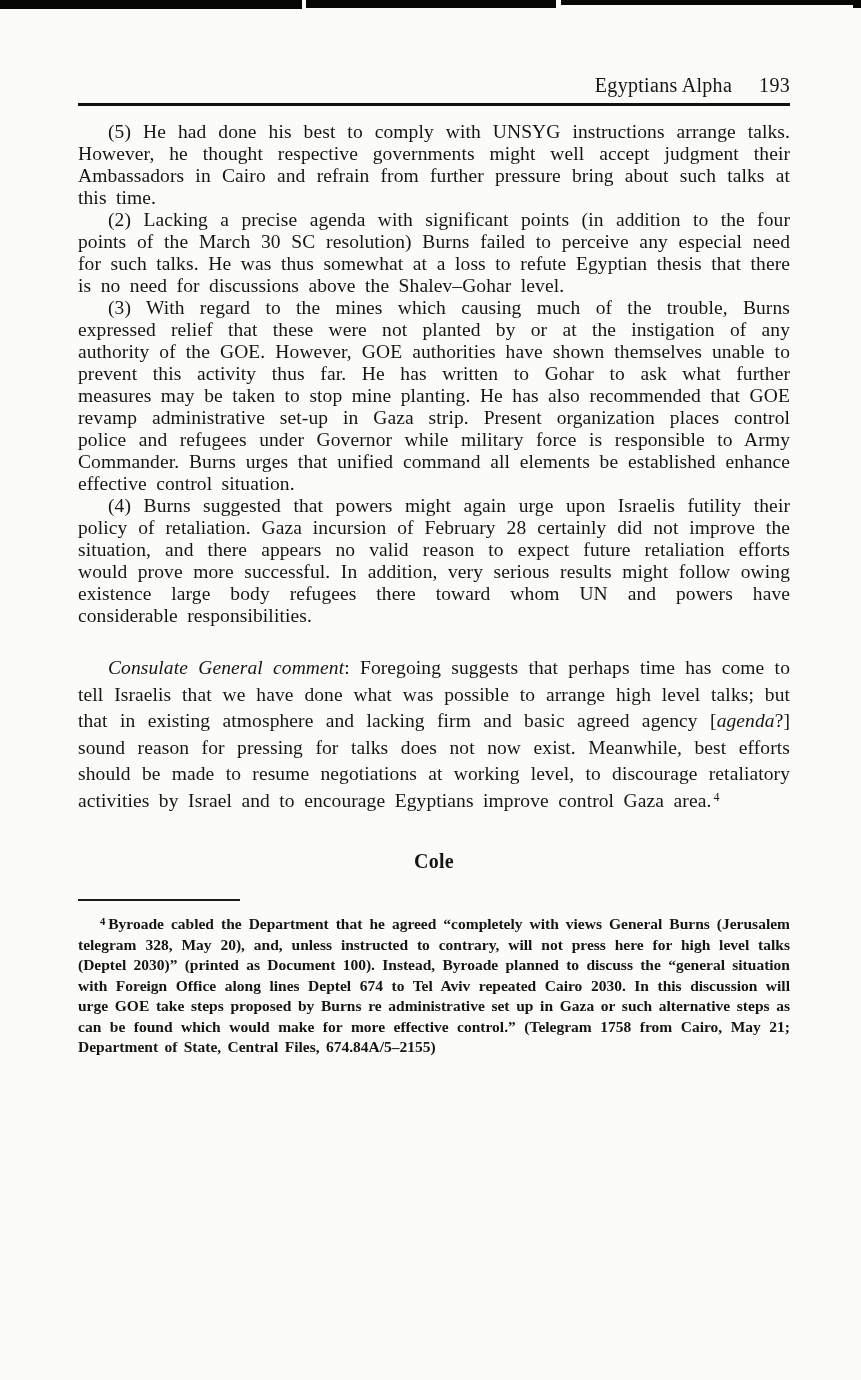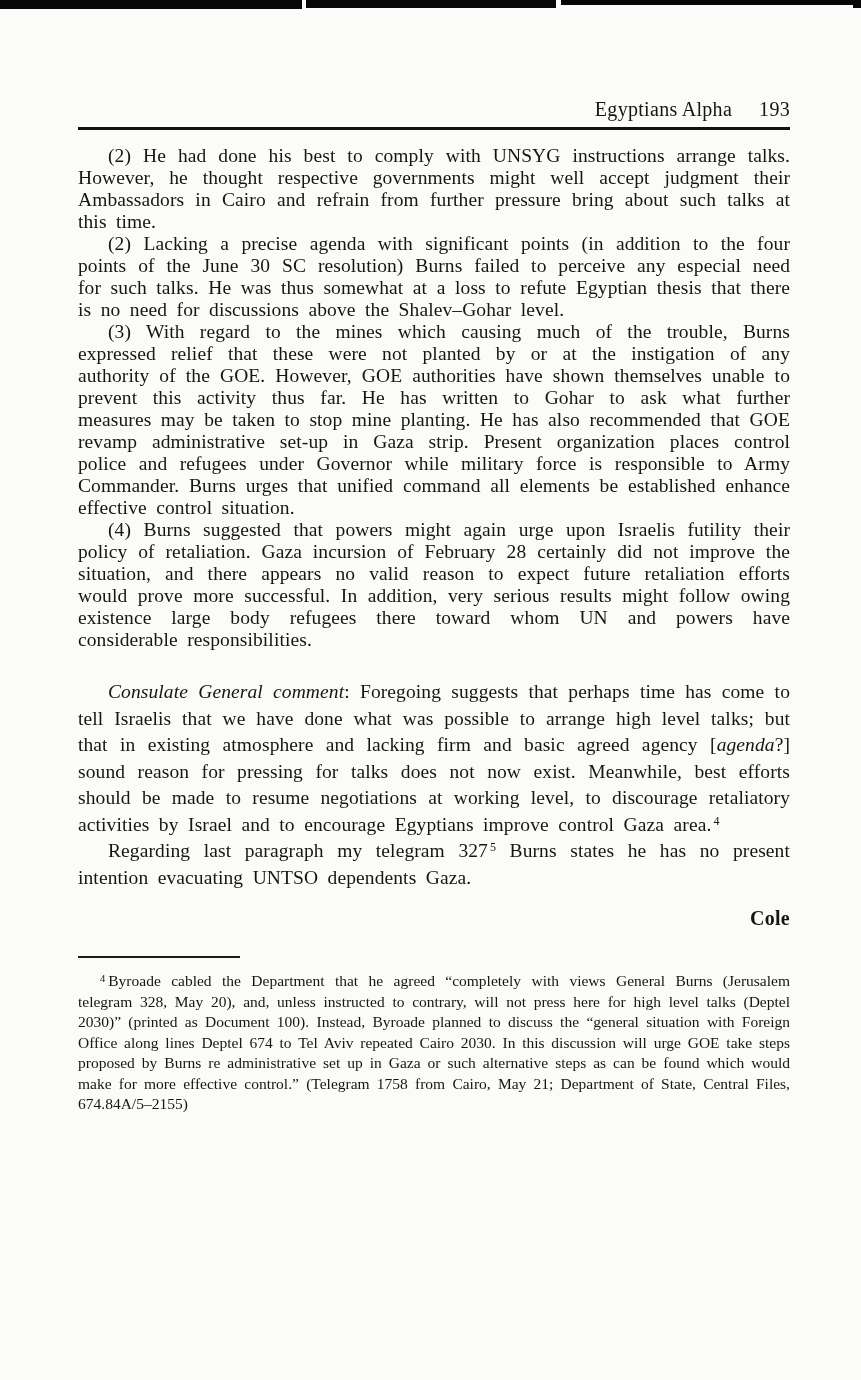--- a/index.html
+++ b/index.html
@@ -34,21 +34,20 @@
   .header {
     text-align: right;
     font-size: 20px;
     letter-spacing: 0.3px;
     padding-bottom: 6px;
     border-bottom: 3px solid #121110;
   }
   .header .pagenum {
     display: inline-block;
     margin-left: 27px;
-    margin-top: 24px;
   }
   .body-text { margin-top: 15px; }
   p.para {
     margin: 0;
     text-align: justify;
     font-size: 19.5px;
     line-height: 22px;
     text-indent: 30px;
     word-spacing: 4.5px;
     letter-spacing: 0.1px;
@@ -61,32 +60,32 @@
     line-height: 26.5px;
   }
   p.para sup {
     font-size: 12px;
     line-height: 0;
     vertical-align: 6px;
     margin-left: 2px;
     letter-spacing: 0;
   }
   .signature {
-    text-align: right;
+    text-align: center;
     font-weight: bold;
     font-size: 20px;
-    margin-top: 16px;
+    margin-top: 36px;
     letter-spacing: 0.3px;
   }
   .fn-sep {
     margin-top: 26px;
     width: 162px;
     border-top: 2px solid #1b1a19;
   }
-  .footnotes { margin-top: 13px; }
+  .footnotes { margin-top: 13px; font-weight: bold; }
   p.footnote {
     margin: 0;
     text-align: justify;
     font-size: 15.5px;
     line-height: 20.5px;
     text-indent: 22px;
     word-spacing: 2.5px;
   }
   p.footnote sup.fn-marker {
     font-size: 10.5px;
@@ -104,26 +103,25 @@
   <div class="seg seg3"></div>
   <div class="seg seg4"></div>
 </div>
 
 <div class="content">
   <div class="header">
     <span>Egyptians Alpha</span><span class="pagenum">193</span>
   </div>
 
   <div class="body-text">
-      <p class="para body">(2) He had done his best to comply with UNSYG instructions arrange talks. However, he thought respective governments might well accept judgment their Ambassadors in Cairo and refrain from further pressure bring about such talks at this time.</p>
-      <p class="para body">(2) Lacking a precise agenda with significant points (in addition to the four points of the June 30 SC resolution) Burns failed to perceive any especial need for such talks. He was thus somewhat at a loss to refute Egyptian thesis that there is no need for discussions above the Shalev–Gohar level.</p>
+      <p class="para body">(5) He had done his best to comply with UNSYG instructions arrange talks. However, he thought respective governments might well accept judgment their Ambassadors in Cairo and refrain from further pressure bring about such talks at this time.</p>
+      <p class="para body">(2) Lacking a precise agenda with significant points (in addition to the four points of the March 30 SC resolution) Burns failed to perceive any especial need for such talks. He was thus somewhat at a loss to refute Egyptian thesis that there is no need for discussions above the Shalev–Gohar level.</p>
       <p class="para body">(3) With regard to the mines which causing much of the trouble, Burns expressed relief that these were not planted by or at the instigation of any authority of the GOE. However, GOE authorities have shown themselves unable to prevent this activity thus far. He has written to Gohar to ask what further measures may be taken to stop mine planting. He has also recommended that GOE revamp administrative set-up in Gaza strip. Present organization places control police and refugees under Governor while military force is responsible to Army Commander. Burns urges that unified command all elements be established enhance effective control situation.</p>
       <p class="para body">(4) Burns suggested that powers might again urge upon Israelis futility their policy of retaliation. Gaza incursion of February 28 certainly did not improve the situation, and there appears no valid reason to expect future retaliation efforts would prove more successful. In addition, very serious results might follow owing existence large body refugees there toward whom UN and powers have considerable responsibilities.</p>
       <p class="para comment"><i>Consulate General comment</i>: Foregoing suggests that perhaps time has come to tell Israelis that we have done what was possible to arrange high level talks; but that in existing atmosphere and lacking firm and basic agreed agency [<i>agenda</i>?] sound reason for pressing for talks does not now exist. Meanwhile, best efforts should be made to resume negotiations at working level, to discourage retaliatory activities by Israel and to encourage Egyptians improve control Gaza area.<sup>4</sup></p>
-      <p class="para closing">Regarding last paragraph my telegram 327<sup>5</sup> Burns states he has no present intention evacuating UNTSO dependents Gaza.</p>
     </div>
 
   <div class="signature">Cole</div>
 
   <div class="fn-sep"></div>
 
   <div class="footnotes">
       <p class="footnote"><sup class="fn-marker">4</sup>Byroade cabled the Department that he agreed “completely with views General Burns (Jerusalem telegram 328, May 20), and, unless instructed to contrary, will not press here for high level talks (Deptel 2030)” (printed as Document 100). Instead, Byroade planned to discuss the “general situation with Foreign Office along lines Deptel 674 to Tel Aviv repeated Cairo 2030. In this discussion will urge GOE take steps proposed by Burns re administrative set up in Gaza or such alternative steps as can be found which would make for more effective control.” (Telegram 1758 from Cairo, May 21; Department of State, Central Files, 674.84A/5–2155)</p>
     </div>
 </div>

